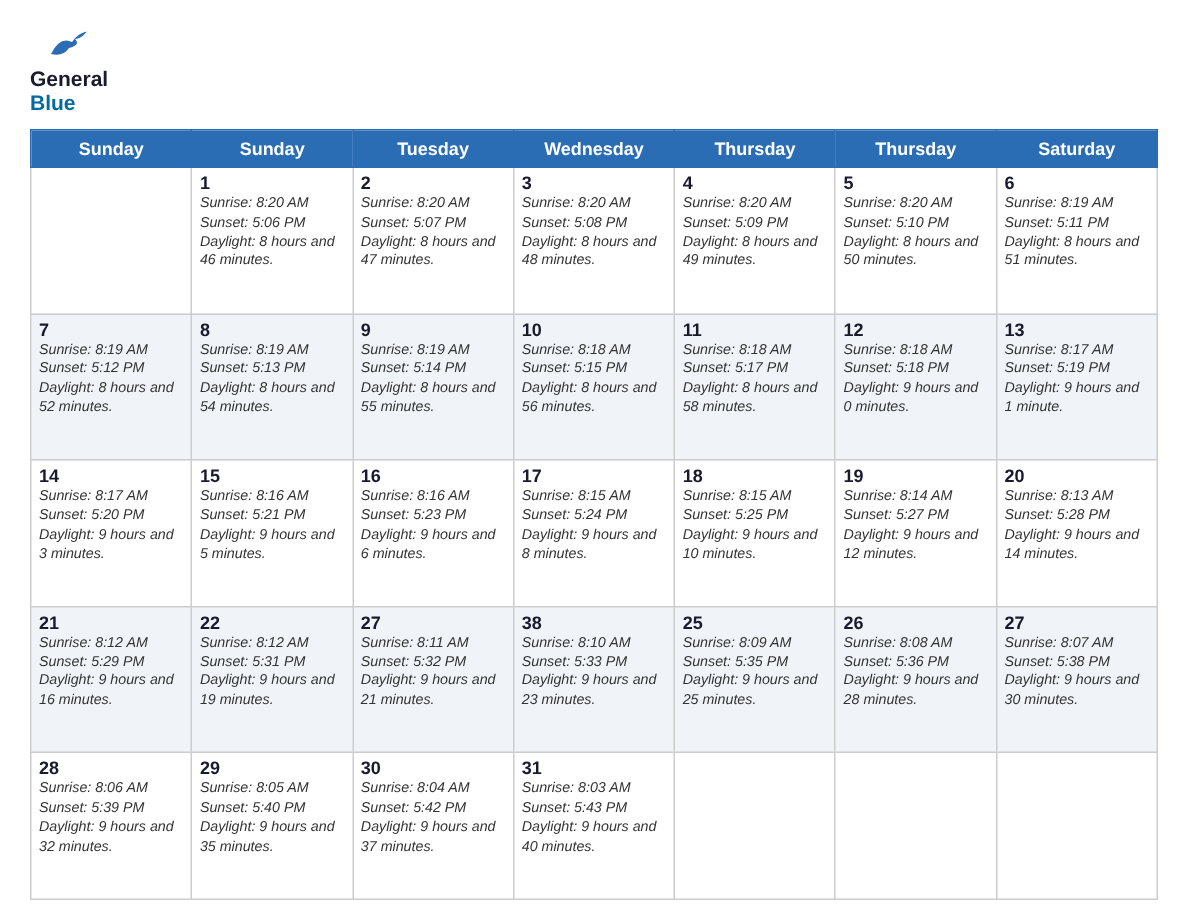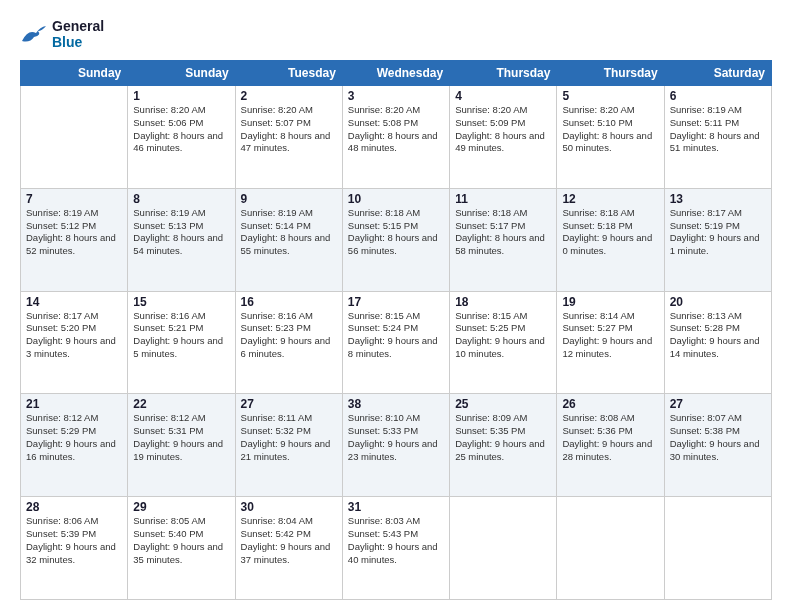--- a/index.html
+++ b/index.html
@@ -20,20 +20,21 @@
     .header {
       display: flex;
       justify-content: space-between;
       align-items: flex-start;
       margin-bottom: 10px;
     }
     .logo {
       display: flex;
       align-items: center;
       gap: 4px;
+      flex-direction: column;
     }
     .logo-bird {
       width: 28px;
       height: 22px;
     }
     .title-block {
       text-align: right;
     }
     .month-title {
       font-size: 32px;
@@ -49,21 +50,21 @@
       width: 100%;
       border-collapse: collapse;
       flex: 1;
     }
     .calendar-table th {
       background: #2a6db5;
       color: #fff;
       font-size: 12px;
       font-weight: bold;
       padding: 5px 6px;
-      text-align: right;
+      text-align: center;
       border: 1px solid #2a6db5;
     }
     .calendar-table td {
       border: 1px solid #ccc;
       vertical-align: top;
       padding: 3px 5px;
       width: calc(100% / 7);
       background: #fff;
     }
     .calendar-table tr:nth-child(even) td {
@@ -73,20 +74,21 @@
       font-size: 12px;
       font-weight: bold;
       color: #1a1a2e;
       display: block;
       margin-bottom: 1px;
     }
     .day-info {
       font-size: 9.5px;
       color: #333;
       line-height: 1.35;
+      font-style: italic;
     }
     .empty-cell {
       background: #fff !important;
     }
     .calendar-table tr:nth-child(even) td.empty-cell {
       background: #f0f4f8 !important;
     }
   </style>
 </head>
 <body>

